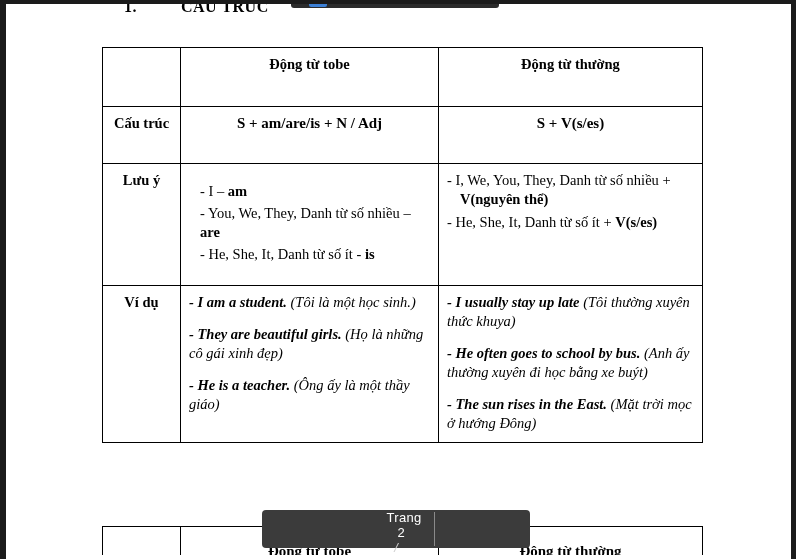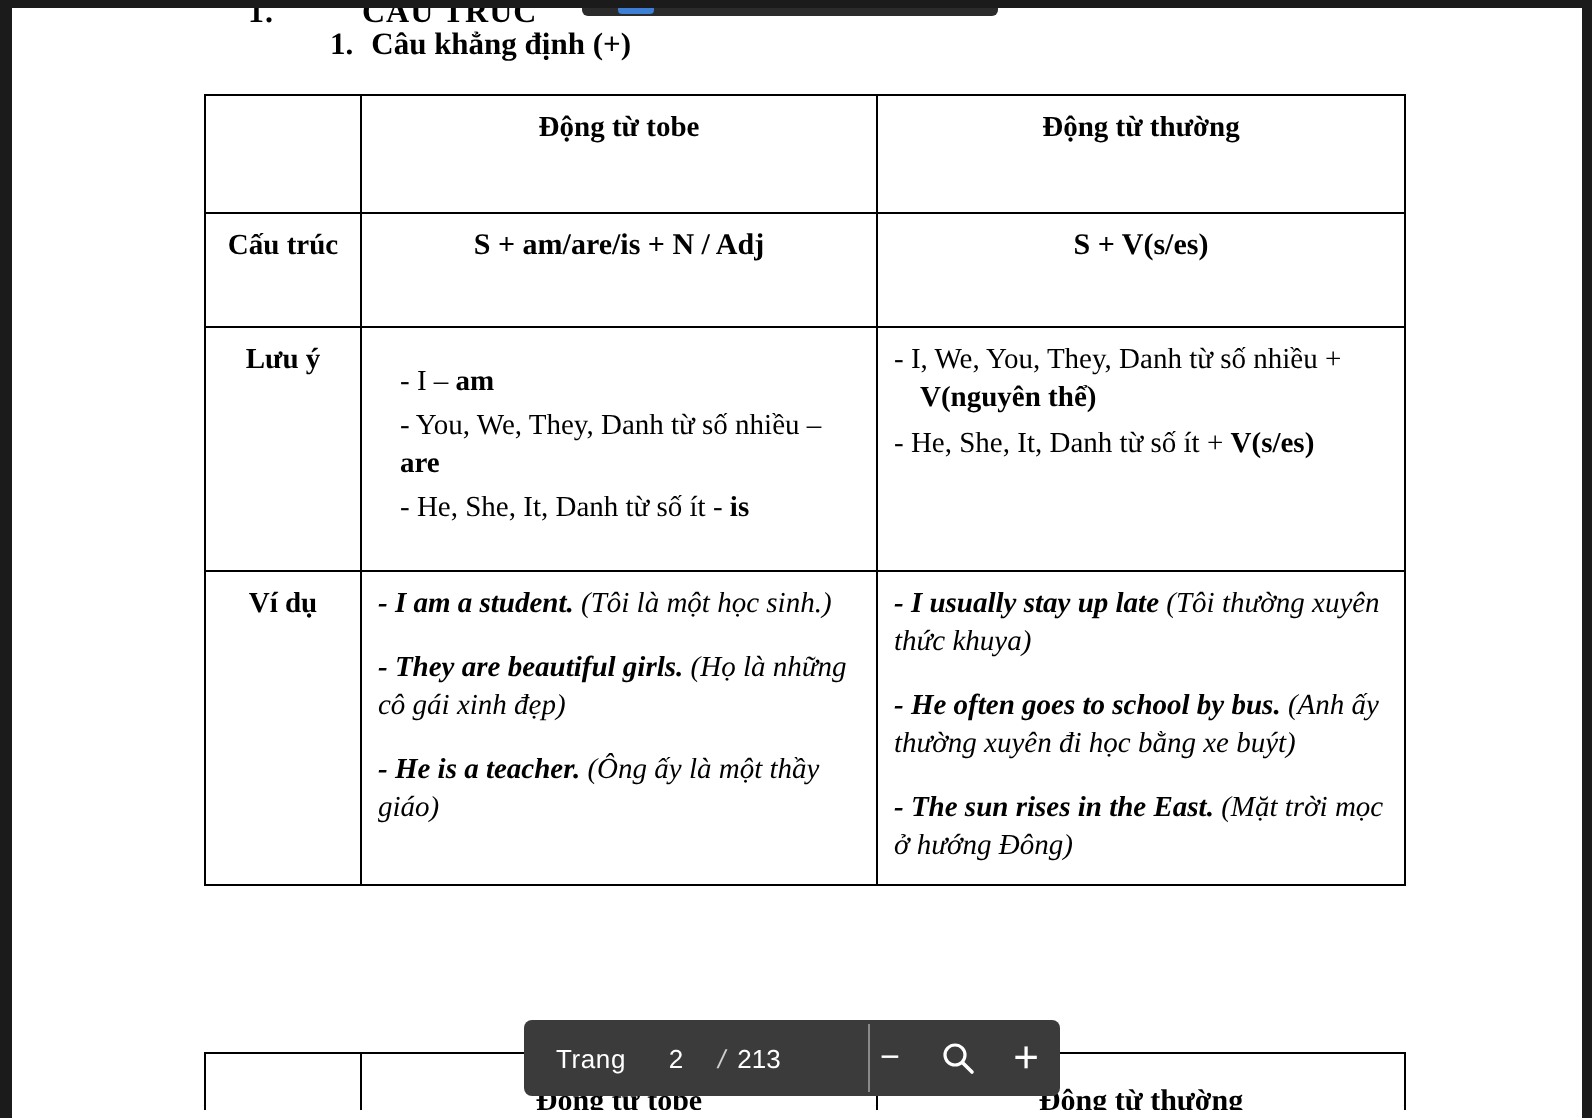--- a/index.html
+++ b/index.html
@@ -176,20 +176,21 @@
     top: 510px;
     width: 268px;
     height: 38px;
     background: #3b3b3b;
     border-radius: 4px;
     display: flex;
     align-items: center;
     color: #ffffff;
     font-family: "Liberation Sans", sans-serif;
     font-size: 13px;
+    flex-direction: column;
   }
   .toolbar .tb-label { margin-left: 16px; letter-spacing: 0.3px; }
   .toolbar .page-input {
     width: 30px;
     margin-left: 10px;
     text-align: center;
     background: transparent;
     border: none;
     color: #ffffff;
     font-family: "Liberation Sans", sans-serif;
@@ -228,23 +229,20 @@
 
 <div class="page">
 
   <div class="top-heading">
     <span class="num">1.</span><span>CẤU TRÚC</span>
   </div>
   <div class="top-toolbar-stub">
     <div class="blue-box"></div>
   </div>
 
-  <div class="section-title section-title-1">
-    <span class="idx">1.</span><span>Câu khẳng định (+)</span>
-  </div>
 
   <table class="grammar">
     <colgroup>
       <col class="col-label">
       <col class="col-tobe">
       <col class="col-thuong">
     </colgroup>
     <tbody>
       <tr class="hdr">
         <td></td>

